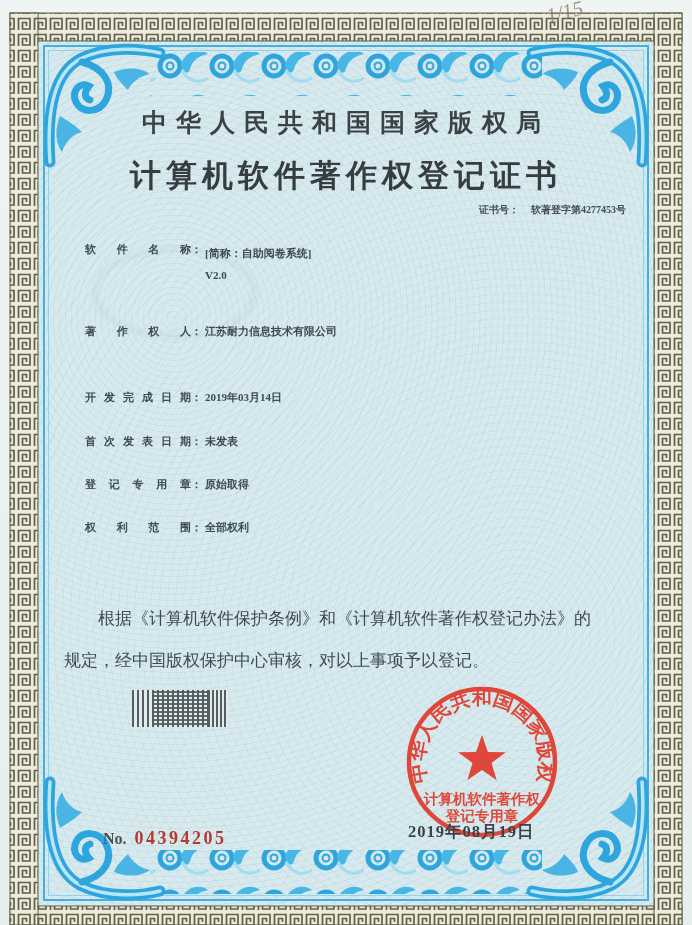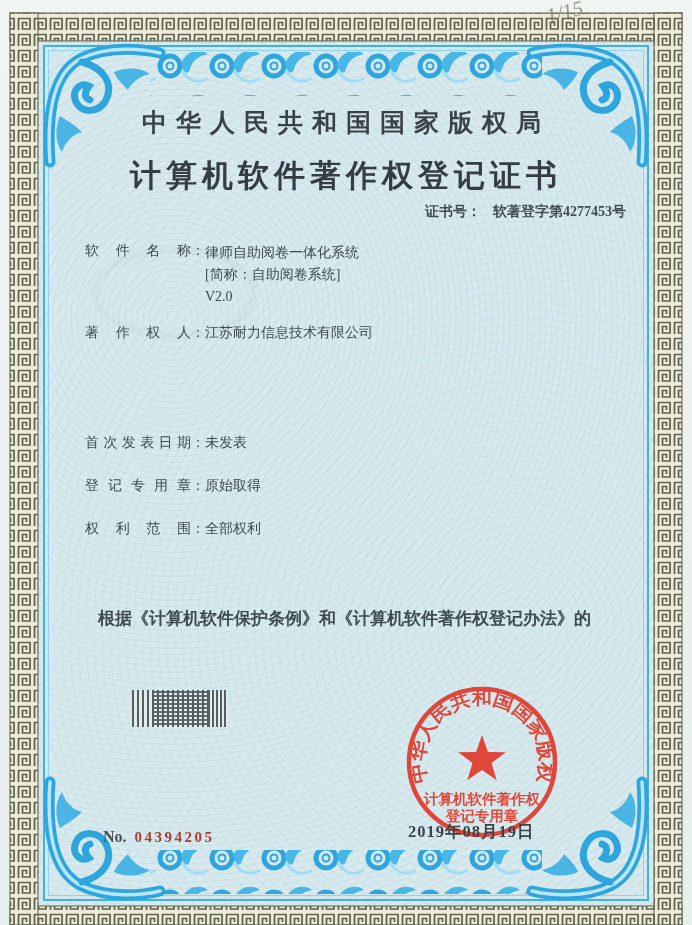--- a/index.html
+++ b/index.html
@@ -18,48 +18,48 @@
       repeating-radial-gradient(circle at 78% 68%, rgba(122,176,192,.12) 0 1px, transparent 1px 8px),
       repeating-linear-gradient(118deg, rgba(150,200,214,.07) 0 2px, transparent 2px 9px);
   }
   svg.layer{position:absolute;left:0;top:0;pointer-events:none;}
   .abs{position:absolute;}
   
   .authority{left:0;width:692px;top:106px;text-align:center;font-size:25px;font-weight:bold;
     letter-spacing:9px;color:#3b4247;}
   .cert-title{left:0;width:692px;top:155px;text-align:center;font-size:31px;font-weight:bold;
     letter-spacing:5px;color:#363d42;}
-  .cert-no{right:66px;top:203px;font-size:14px;font-weight:bold;color:#434d54;}
+  .cert-no{right:66px;top:203px;font-size:10px;font-weight:bold;color:#434d54;}
   .cert-no .val{margin-left:12px;}
   
-  .row{position:absolute;left:85px;font-size:14px;font-weight:normal;color:#3e4a52;white-space:nowrap;}
+  .row{position:absolute;left:85px;font-size:11px;font-weight:bold;color:#3e4a52;white-space:nowrap;}
   .flabel{display:inline-block;width:106px;text-align:justify;text-align-last:justify;vertical-align:top;}
   .fcolon{display:inline-block;width:14px;vertical-align:top;}
   .fvalue{display:inline-block;vertical-align:top;}
   .fvalue div{line-height:22px;}
   
-  .statement{left:64px;top:598px;width:540px;font-size:17px;font-weight:bold;color:#3e4a52;line-height:42px;}
+  .statement{left:64px;top:598px;width:540px;font-size:17px;font-weight:normal;color:#3e4a52;line-height:42px;}
   .statement .l1{text-indent:2em;}
   
   .barcode{left:132px;top:690px;width:96px;height:37px;display:flex;opacity:.88;}
   .bc-l{width:20px;height:100%;background:repeating-linear-gradient(90deg,#454b4e 0 2px,#e3eeed 2px 5px);}
   .bc-c{flex:1;height:100%;
     background-image:
       repeating-linear-gradient(90deg, rgba(62,68,71,.95) 0 2px, transparent 2px 5px),
       repeating-linear-gradient(0deg, #e3eeed 0 2px, rgba(62,68,71,.85) 2px 4px);}
   .bc-r{width:20px;height:100%;background:repeating-linear-gradient(90deg,#454b4e 0 2px,#e3eeed 2px 4px);}
   
   .emboss{left:92px;top:246px;width:152px;height:80px;border-radius:50%;
     border:7px solid rgba(165,190,200,.30);filter:blur(1.5px);opacity:.5;}
   
   .seal{left:402px;top:682px;width:160px;height:160px;opacity:.92;}
   .seal-date{left:408px;top:821px;font-size:16.5px;font-weight:bold;letter-spacing:1px;color:#3a4349;text-align:right;}
   
   .serial{left:103px;top:828px;font-size:16px;font-weight:bold;color:#474f54;}
-  .serial .num{color:#b23a2f;letter-spacing:2.5px;margin-left:8px;font-size:15px;}
+  .serial .num{color:#b23a2f;letter-spacing:2.5px;margin-left:8px;font-size:18px;}
   
   .handwriting{left:546px;top:0px;font-size:21px;font-style:italic;color:#8d8168;
     transform:rotate(-14deg);opacity:.8;}
 </style>
 </head>
 <body>
 
 <div id="canvas">
 
   <div class="inner"></div>
@@ -107,37 +107,41 @@
 
   <div class="abs authority">中华人民共和国国家版权局</div>
   <div class="abs cert-title">计算机软件著作权登记证书</div>
   <div class="abs cert-no">
     <span>证书号：</span><span class="val">软著登字第4277453号</span>
   </div>
 
   <div class="abs emboss"></div>
 
   <div class="row" style="top:242px">
-    <span class="flabel">软件名称</span><span class="fcolon">：</span><span class="fvalue"><div>律师自助阅卷一体化系统</div><div>[简称：自助阅卷系统]</div><div>V2.0</div></span>
+    <span class="flabel">软件名称</span><span class="fcolon">：</span><span class="fvalue"><div>[简称：自助阅卷系统]</div><div>V2.0</div></span>
   </div>
   <div class="row" style="top:324px">
     <span class="flabel">著作权人</span><span class="fcolon">：</span><span class="fvalue">江苏耐力信息技术有限公司</span>
+  </div>
+  <div class="row" style="top:390px">
+    <span class="flabel">开发完成日期</span><span class="fcolon">：</span><span class="fvalue">2019年03月14日</span>
   </div>
   <div class="row" style="top:434px">
     <span class="flabel">首次发表日期</span><span class="fcolon">：</span><span class="fvalue">未发表</span>
   </div>
   <div class="row" style="top:477px">
     <span class="flabel">登记专用章</span><span class="fcolon">：</span><span class="fvalue">原始取得</span>
   </div>
   <div class="row" style="top:520px">
     <span class="flabel">权利范围</span><span class="fcolon">：</span><span class="fvalue">全部权利</span>
   </div>
 
   <div class="abs statement">
     <div class="l1">根据《计算机软件保护条例》和《计算机软件著作权登记办法》的</div>
+    <div class="l2">规定，经中国版权保护中心审核，对以上事项予以登记。</div>
   </div>
 
   <div class="abs barcode">
     <div class="bc-l"></div>
     <div class="bc-c"></div>
     <div class="bc-r"></div>
   </div>
 
   <svg class="abs seal" viewBox="0 0 160 160">
     <circle cx="80" cy="80" r="73" fill="none" stroke="#e03a2b" stroke-width="4.5"></circle>

